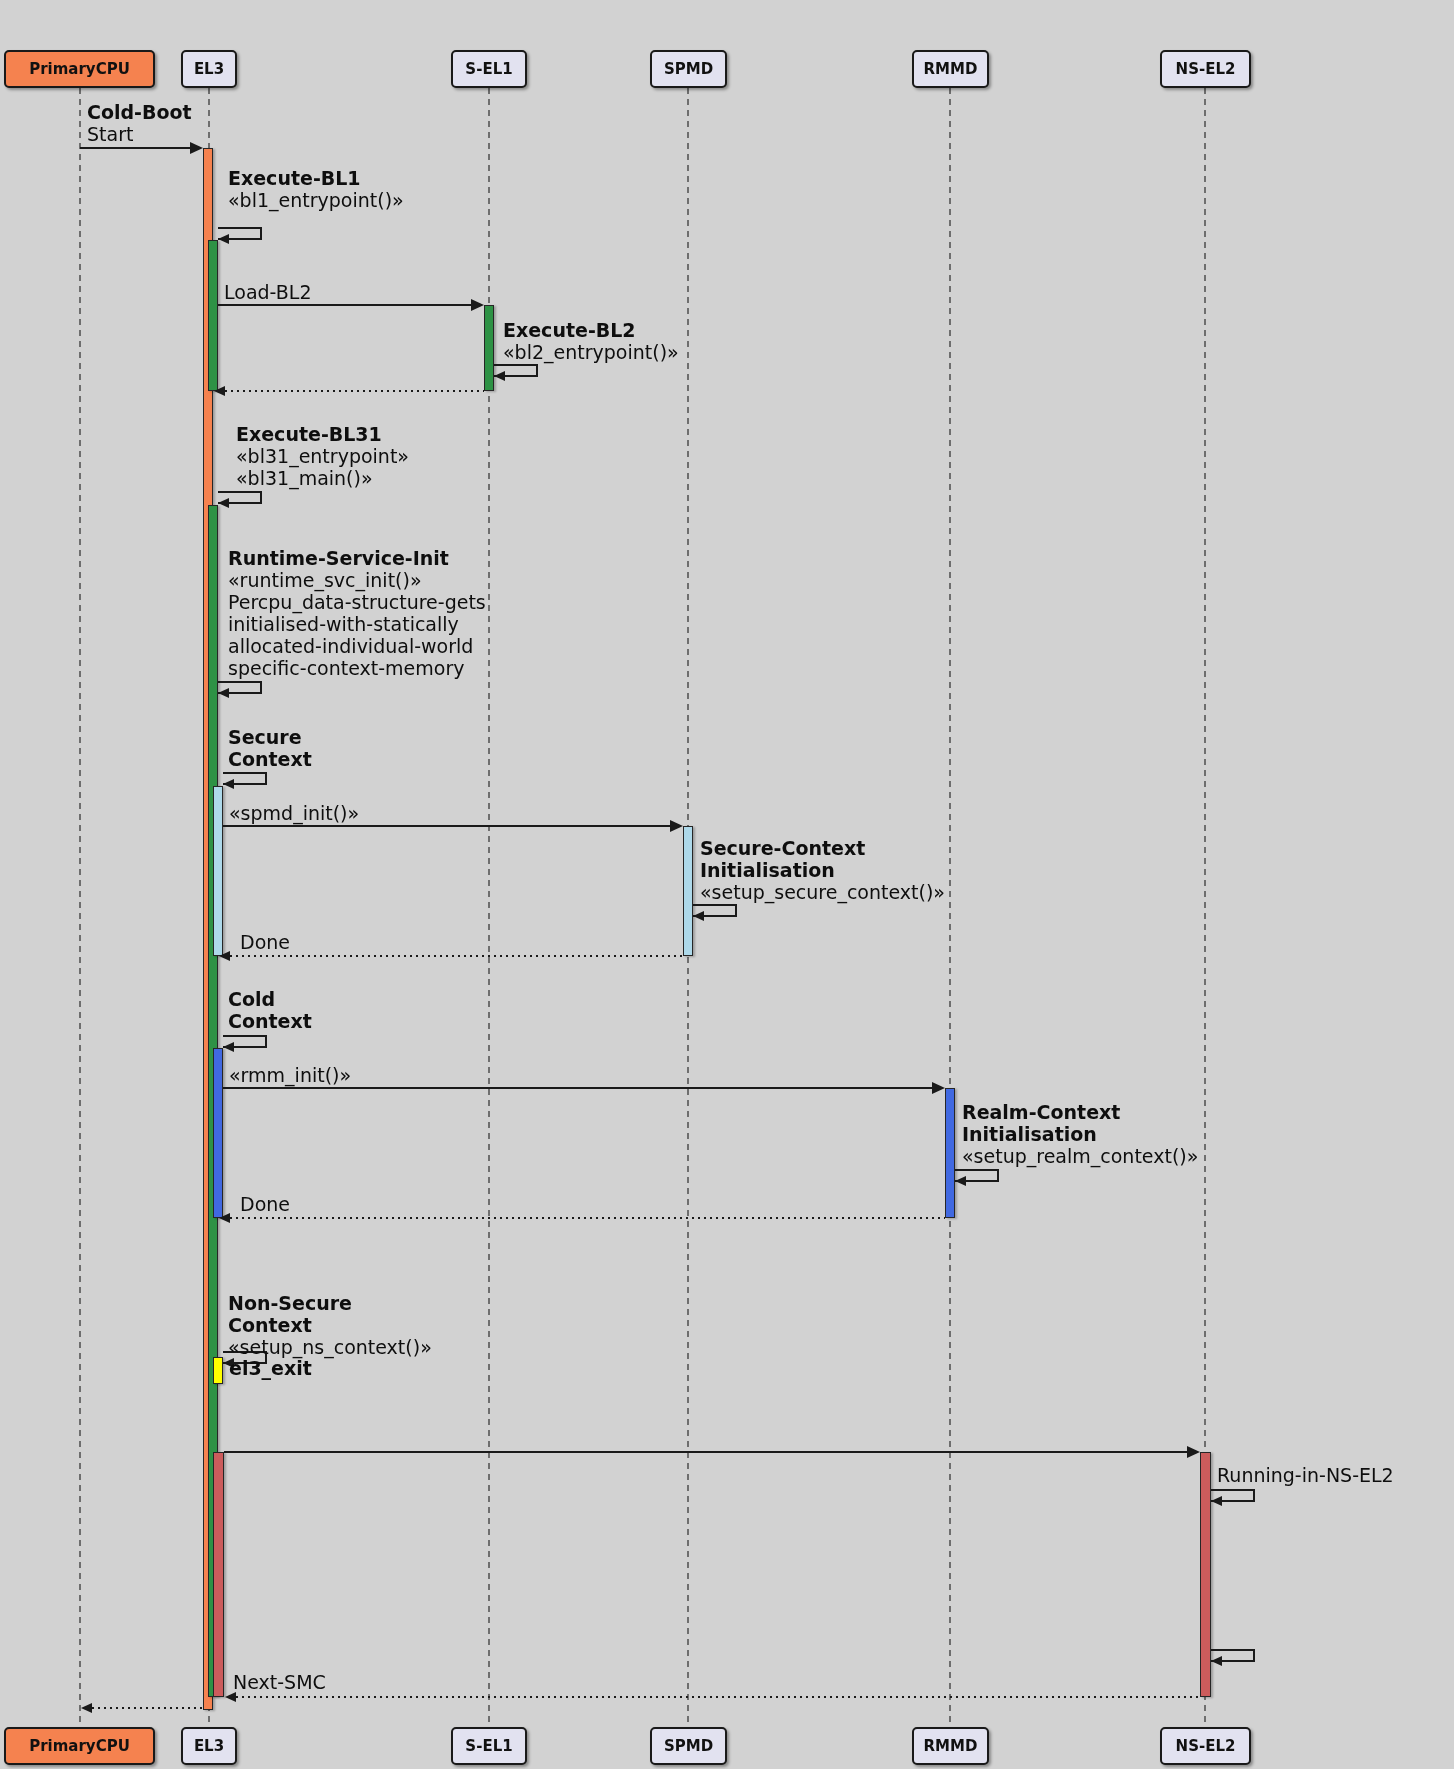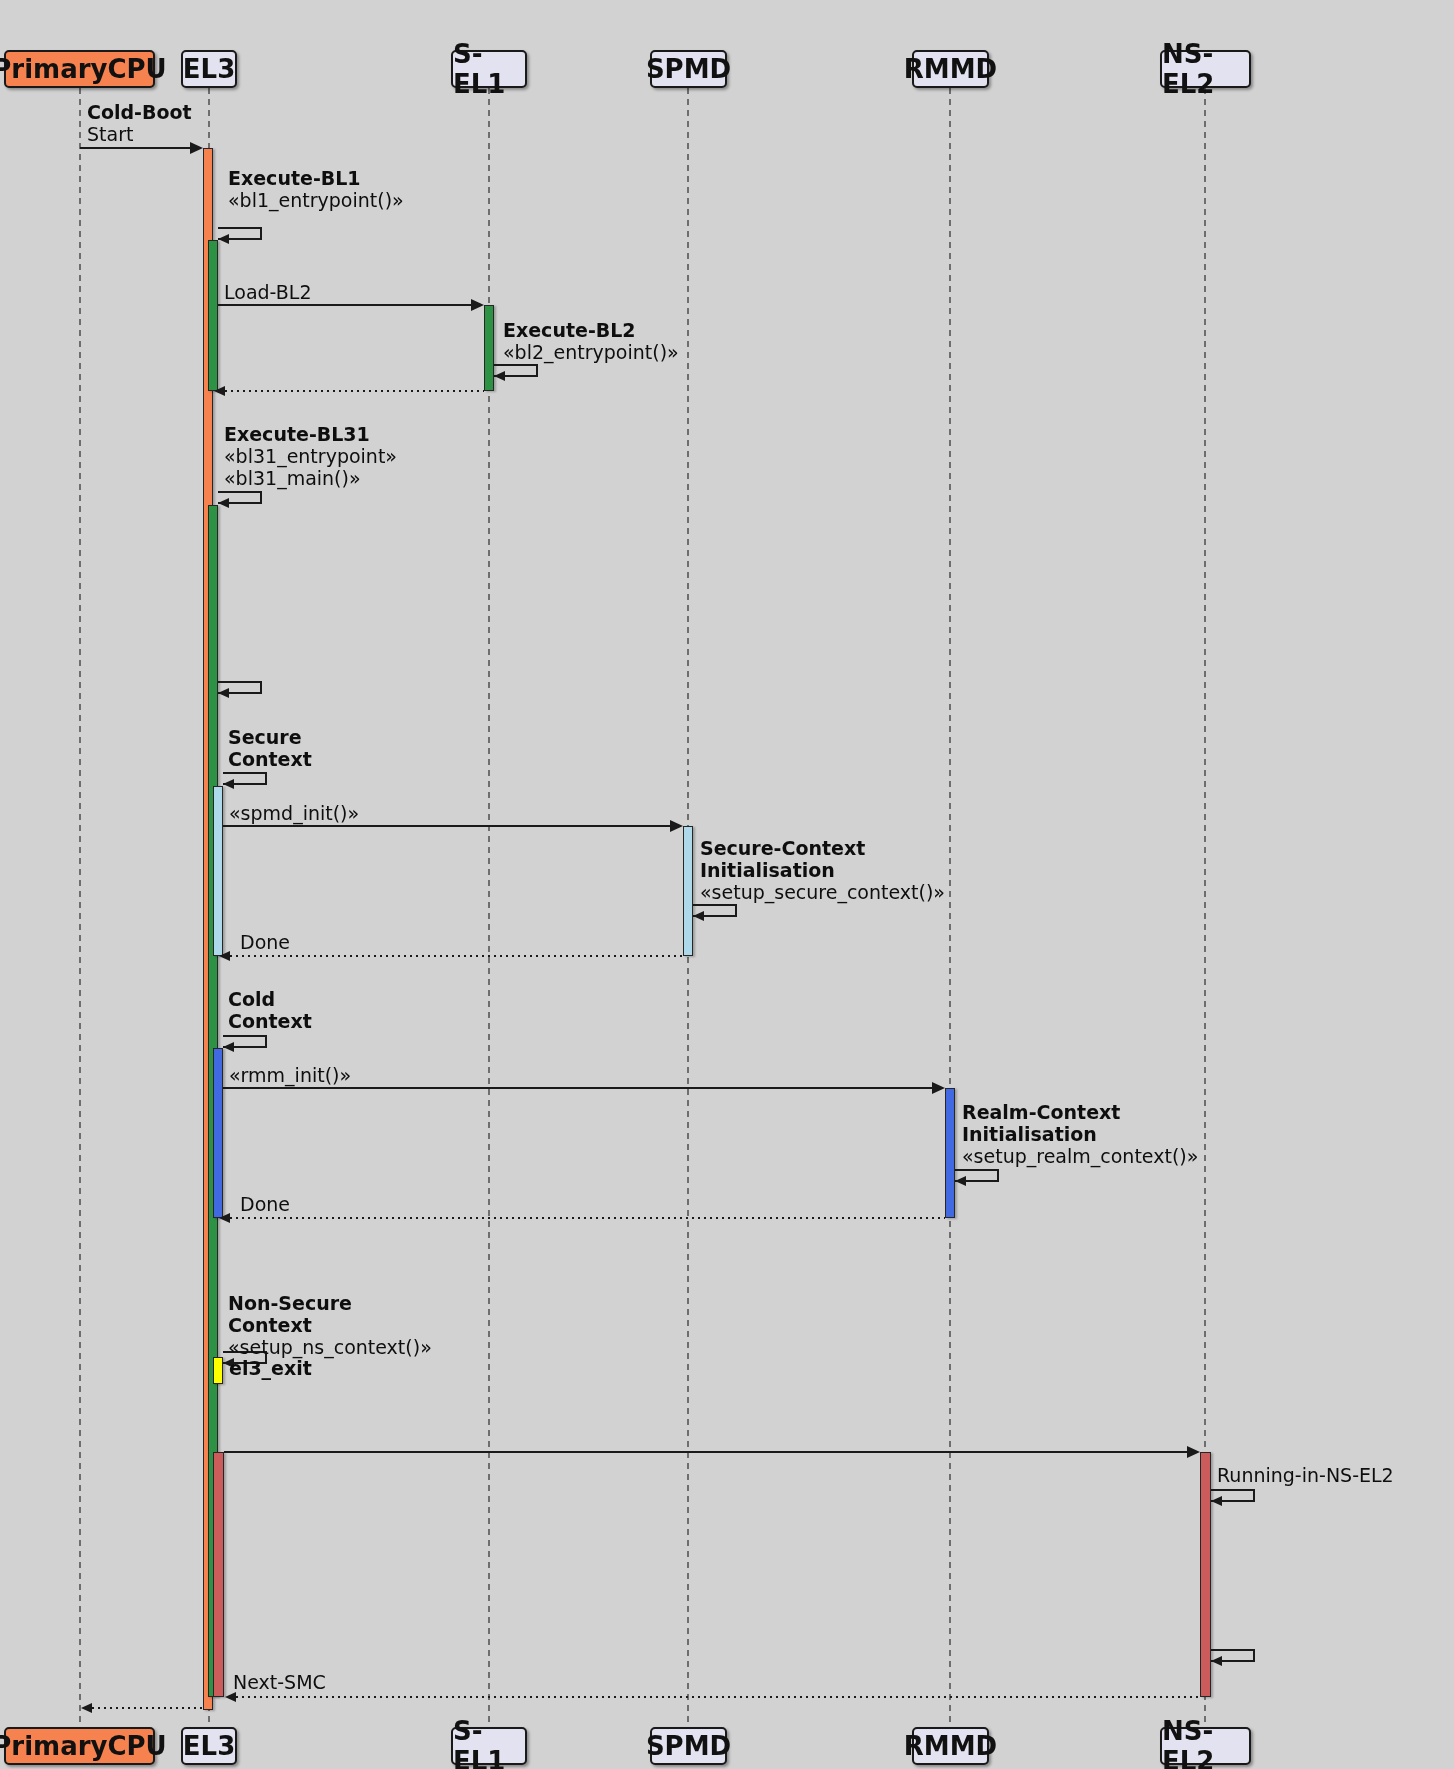--- a/index.html
+++ b/index.html
@@ -7,21 +7,21 @@
     position:relative;width:1454px;height:1769px;background:#d2d2d2;
     font-family:"DejaVu Sans","Liberation Sans",sans-serif;color:#111;overflow:hidden;
   }
   .title{position:absolute;top:12px;left:0;width:100%;text-align:center;
          font-size:24px;font-weight:bold;z-index:6;}
   .title span{text-decoration:underline;text-decoration-thickness:2.5px;
               text-underline-offset:5px;margin:0 4px;}
   .pbox{position:absolute;height:38px;box-sizing:border-box;border:2px solid #191919;
         border-radius:5px;background:#e2e2f0;box-shadow:2px 2px 3px rgba(0,0,0,.35);
         display:flex;align-items:center;justify-content:center;
-        font-weight:bold;font-size:26px;z-index:5;}
+        font-weight:bold;font-size:15px;z-index:5;}
   .pbox.primary{background:#f5824f;}
   .lifeline{position:absolute;top:88px;height:1639px;width:2px;z-index:1;
         background:repeating-linear-gradient(to bottom,#6e6e6e 0 6px,transparent 6px 11px);}
   .act{position:absolute;box-sizing:border-box;border:1.5px solid #262626;
        box-shadow:2px 1px 2px rgba(0,0,0,.25);z-index:2;}
   .c-orange{background:#f5824f;} .c-green{background:#2e9245;}
   .c-lblue{background:#aed9ea;}  .c-blue{background:#4169e1;}
   .c-yellow{background:#ffff00;} .c-red{background:#cc5c5c;}
   .mline{position:absolute;height:2px;background:#1a1a1a;z-index:3;}
   .rline{position:absolute;height:2px;z-index:3;
@@ -149,26 +149,34 @@
 
   <div class="lbl" style="left:224px;top:281px">
     <div>Load-BL2</div>
   </div>
 
   <div class="lbl" style="left:503px;top:319px">
     <div class="b">Execute-BL2</div>
     <div>«bl2_entrypoint()»</div>
   </div>
 
-  <div class="lbl" style="left:224px;top:423px">
+  <div class="lbl" style="left:236px;top:423px">
     <div class="b">Execute-BL31</div>
     <div>«bl31_entrypoint»</div>
     <div>«bl31_main()»</div>
   </div>
 
+  <div class="lbl" style="left:228px;top:547px">
+    <div class="b">Runtime-Service-Init</div>
+    <div>«runtime_svc_init()»</div>
+    <div>Percpu_data-structure-gets</div>
+    <div>initialised-with-statically</div>
+    <div>allocated-individual-world</div>
+    <div>specific-context-memory</div>
+  </div>
 
   <div class="lbl" style="left:228px;top:726px">
     <div class="b">Secure</div>
     <div class="b">Context</div>
   </div>
 
   <div class="lbl" style="left:229px;top:802px">
     <div>«spmd_init()»</div>
   </div>
 

